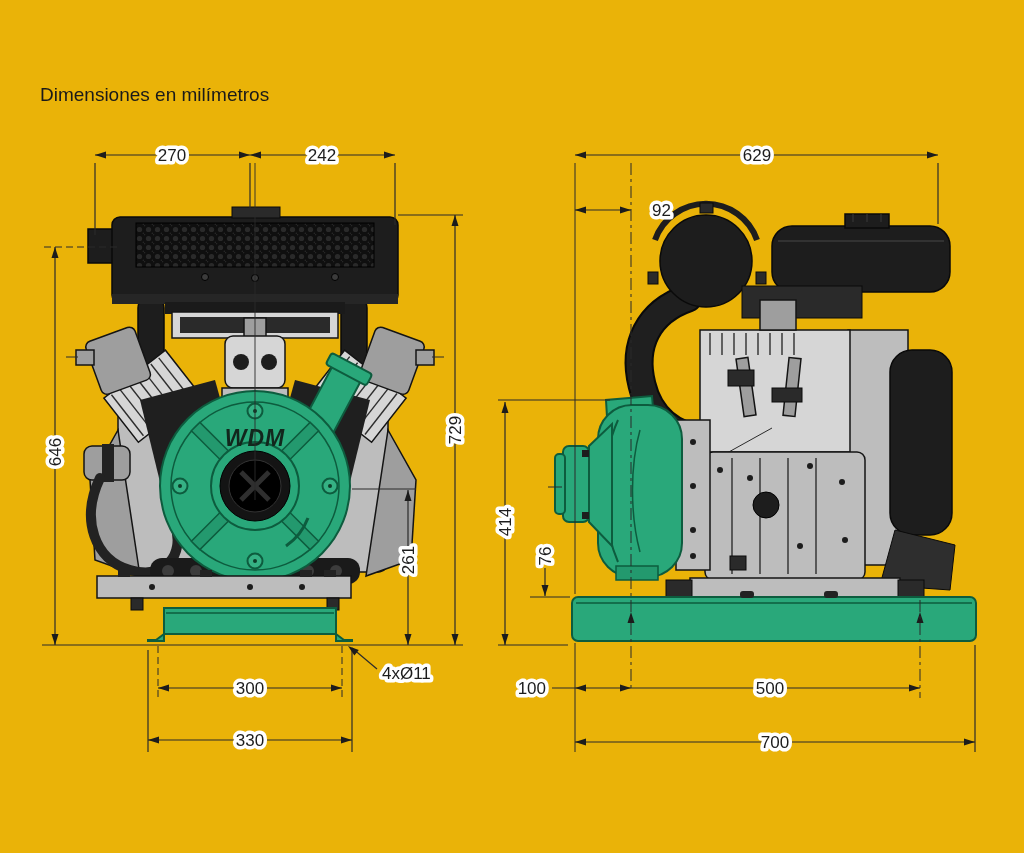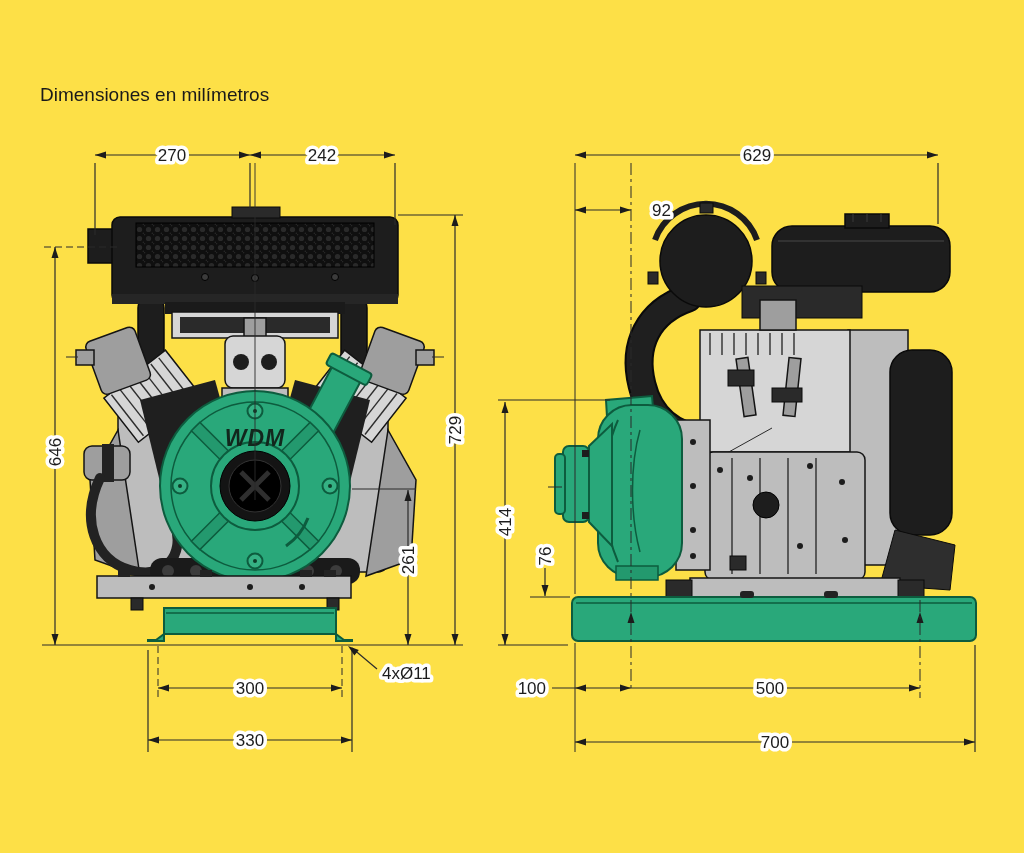--- a/index.html
+++ b/index.html
@@ -1,16 +1,16 @@
 <!DOCTYPE html>
 <html><head>
 <meta charset="utf-8">
 <style>
   html,body{margin:0;padding:0;background:#ffffff;}
-  .stage{position:relative;width:1024px;height:853px;background:#fde047;overflow:hidden;
+  .stage{position:relative;width:1024px;height:853px;background:#eab308;overflow:hidden;
          font-family:"Liberation Sans",sans-serif;}
   svg{position:absolute;left:0;top:0;}
   .dim{stroke:#2b2b2b;stroke-width:1.2;fill:none;}
   .thin{stroke:#2b2b2b;stroke-width:1;fill:none;}
   .dash{stroke:#2b2b2b;stroke-width:1;fill:none;stroke-dasharray:7 4;}
   .cdash{stroke:#2b2b2b;stroke-width:1;fill:none;stroke-dasharray:12 4 3 4;}
   .ah{fill:#1c1c1c;stroke:none;}
   .dimtxt{font:17px "Liberation Sans",sans-serif;fill:#1c1c1c;paint-order:stroke;
           stroke:#ffffff;stroke-width:7px;stroke-linejoin:round;}
   .title{font:19px "Liberation Sans",sans-serif;fill:#1a1a1a;}

